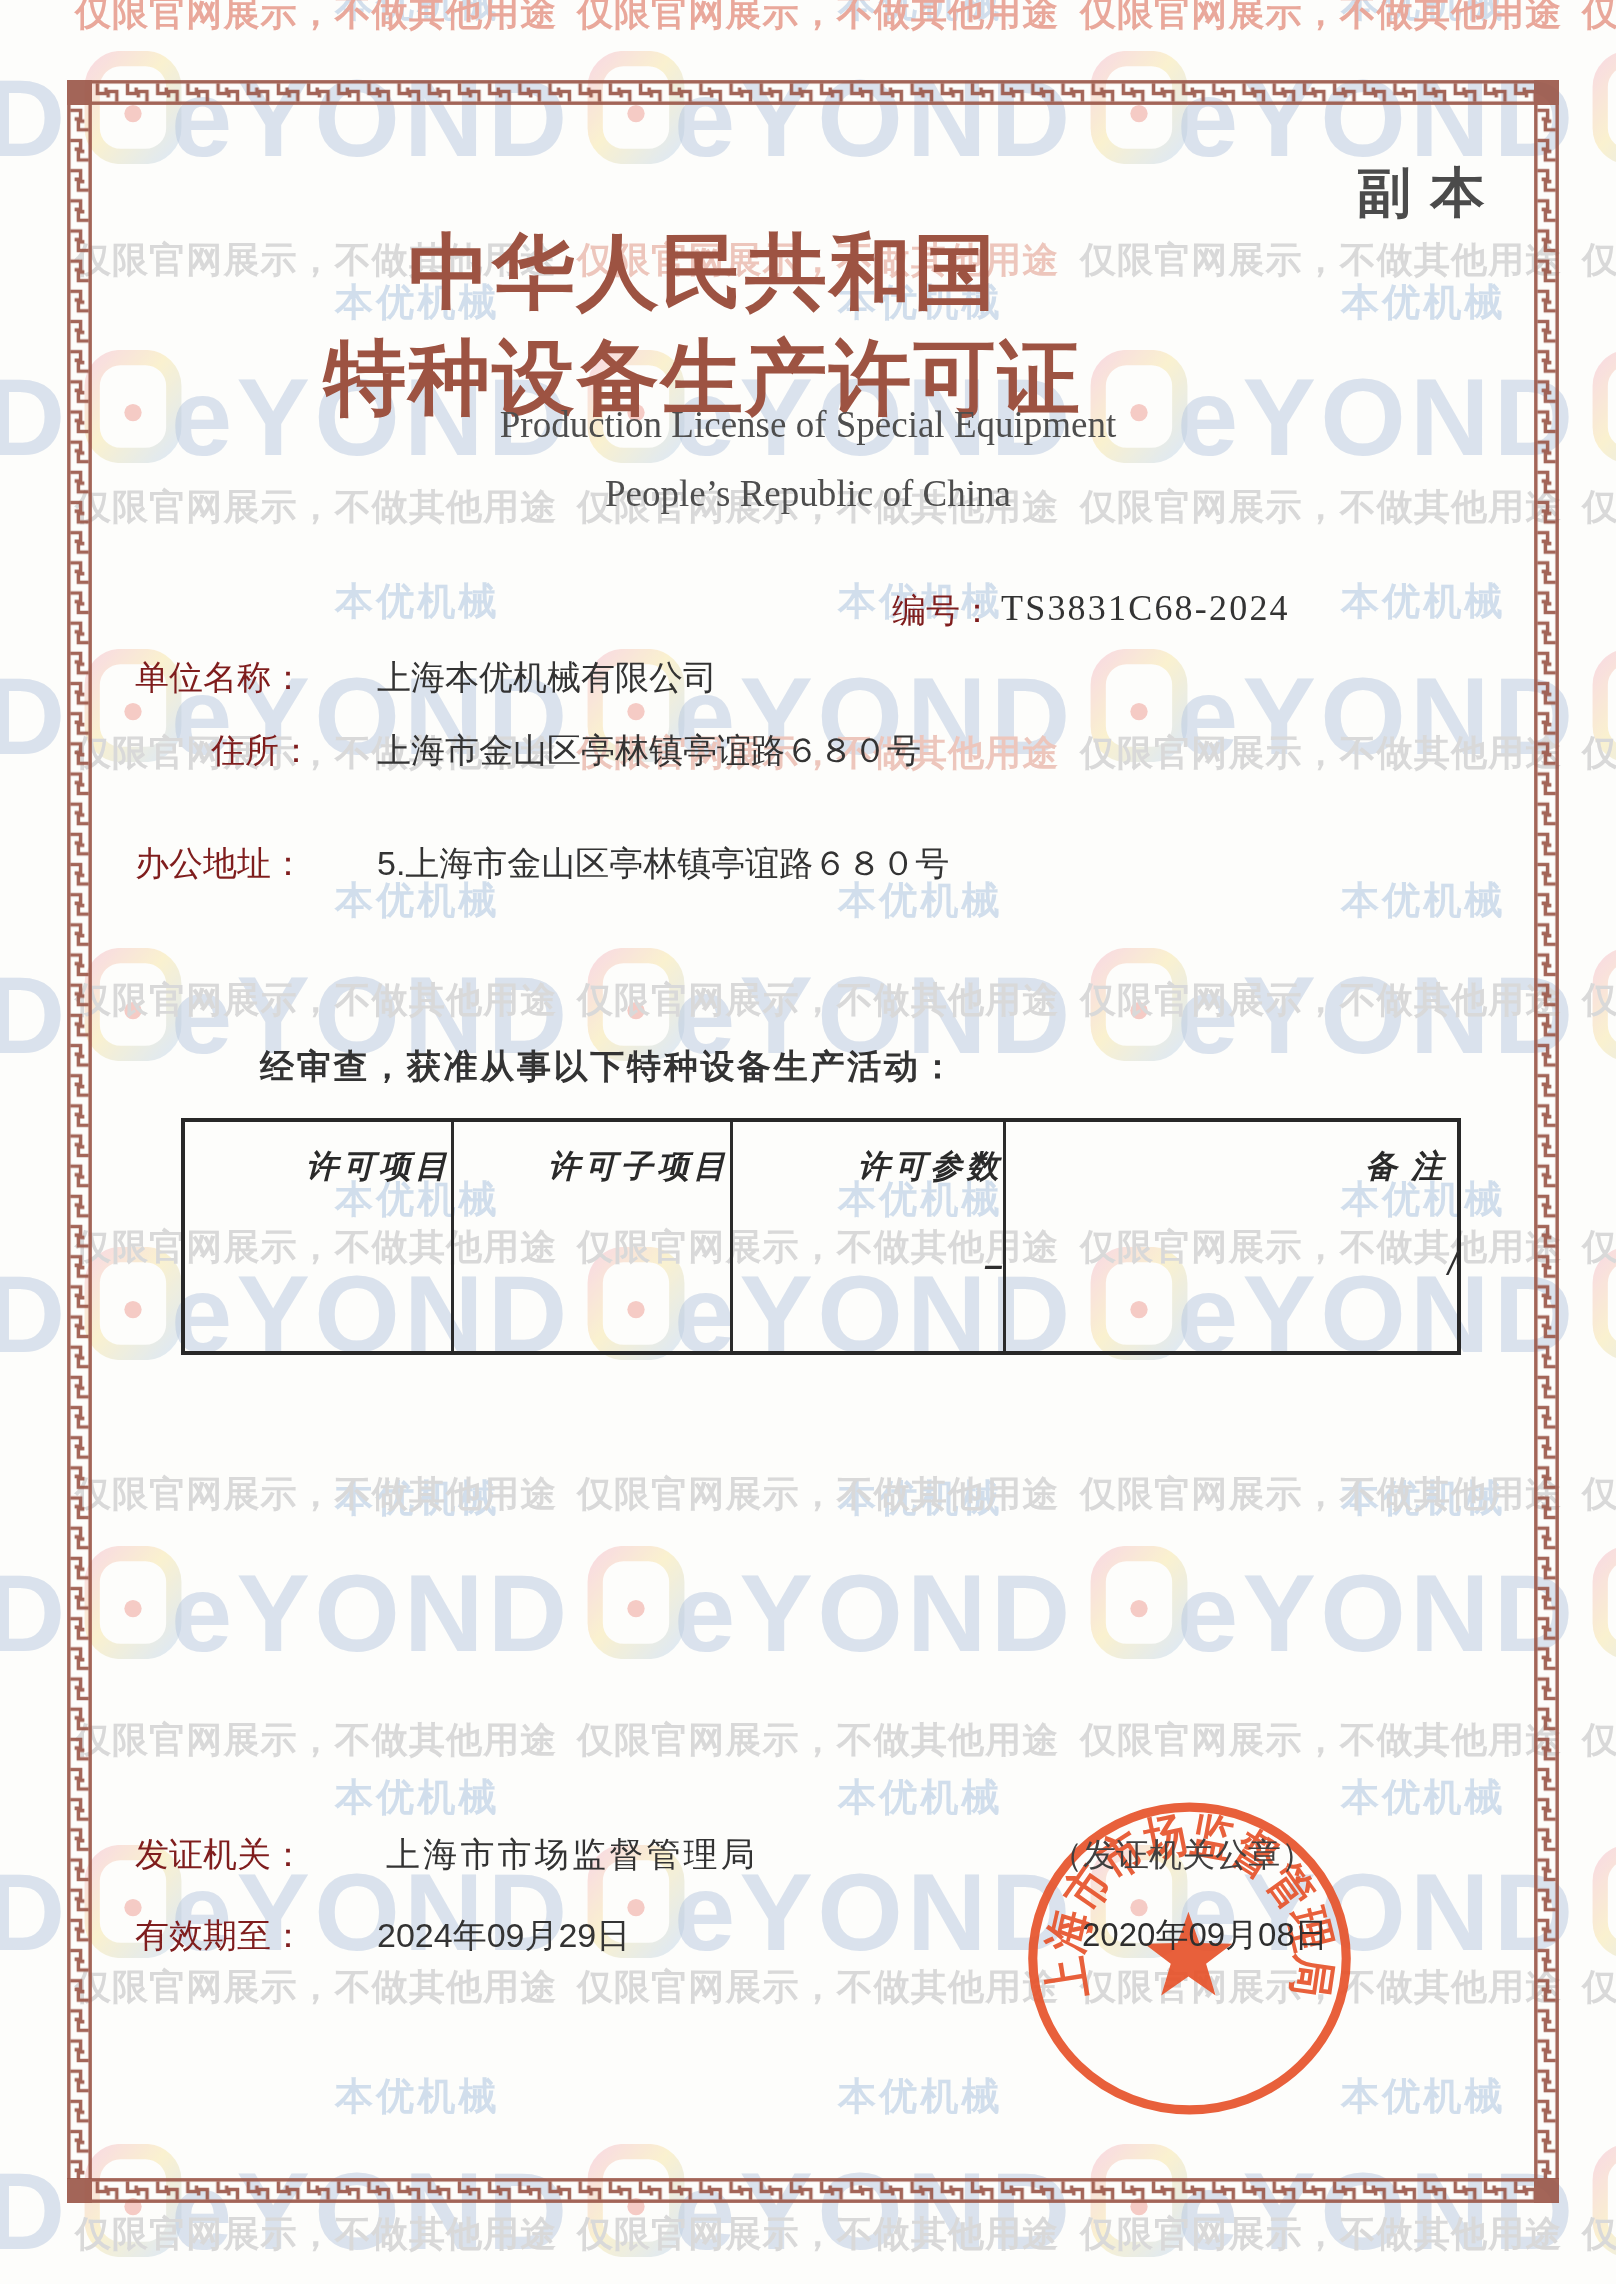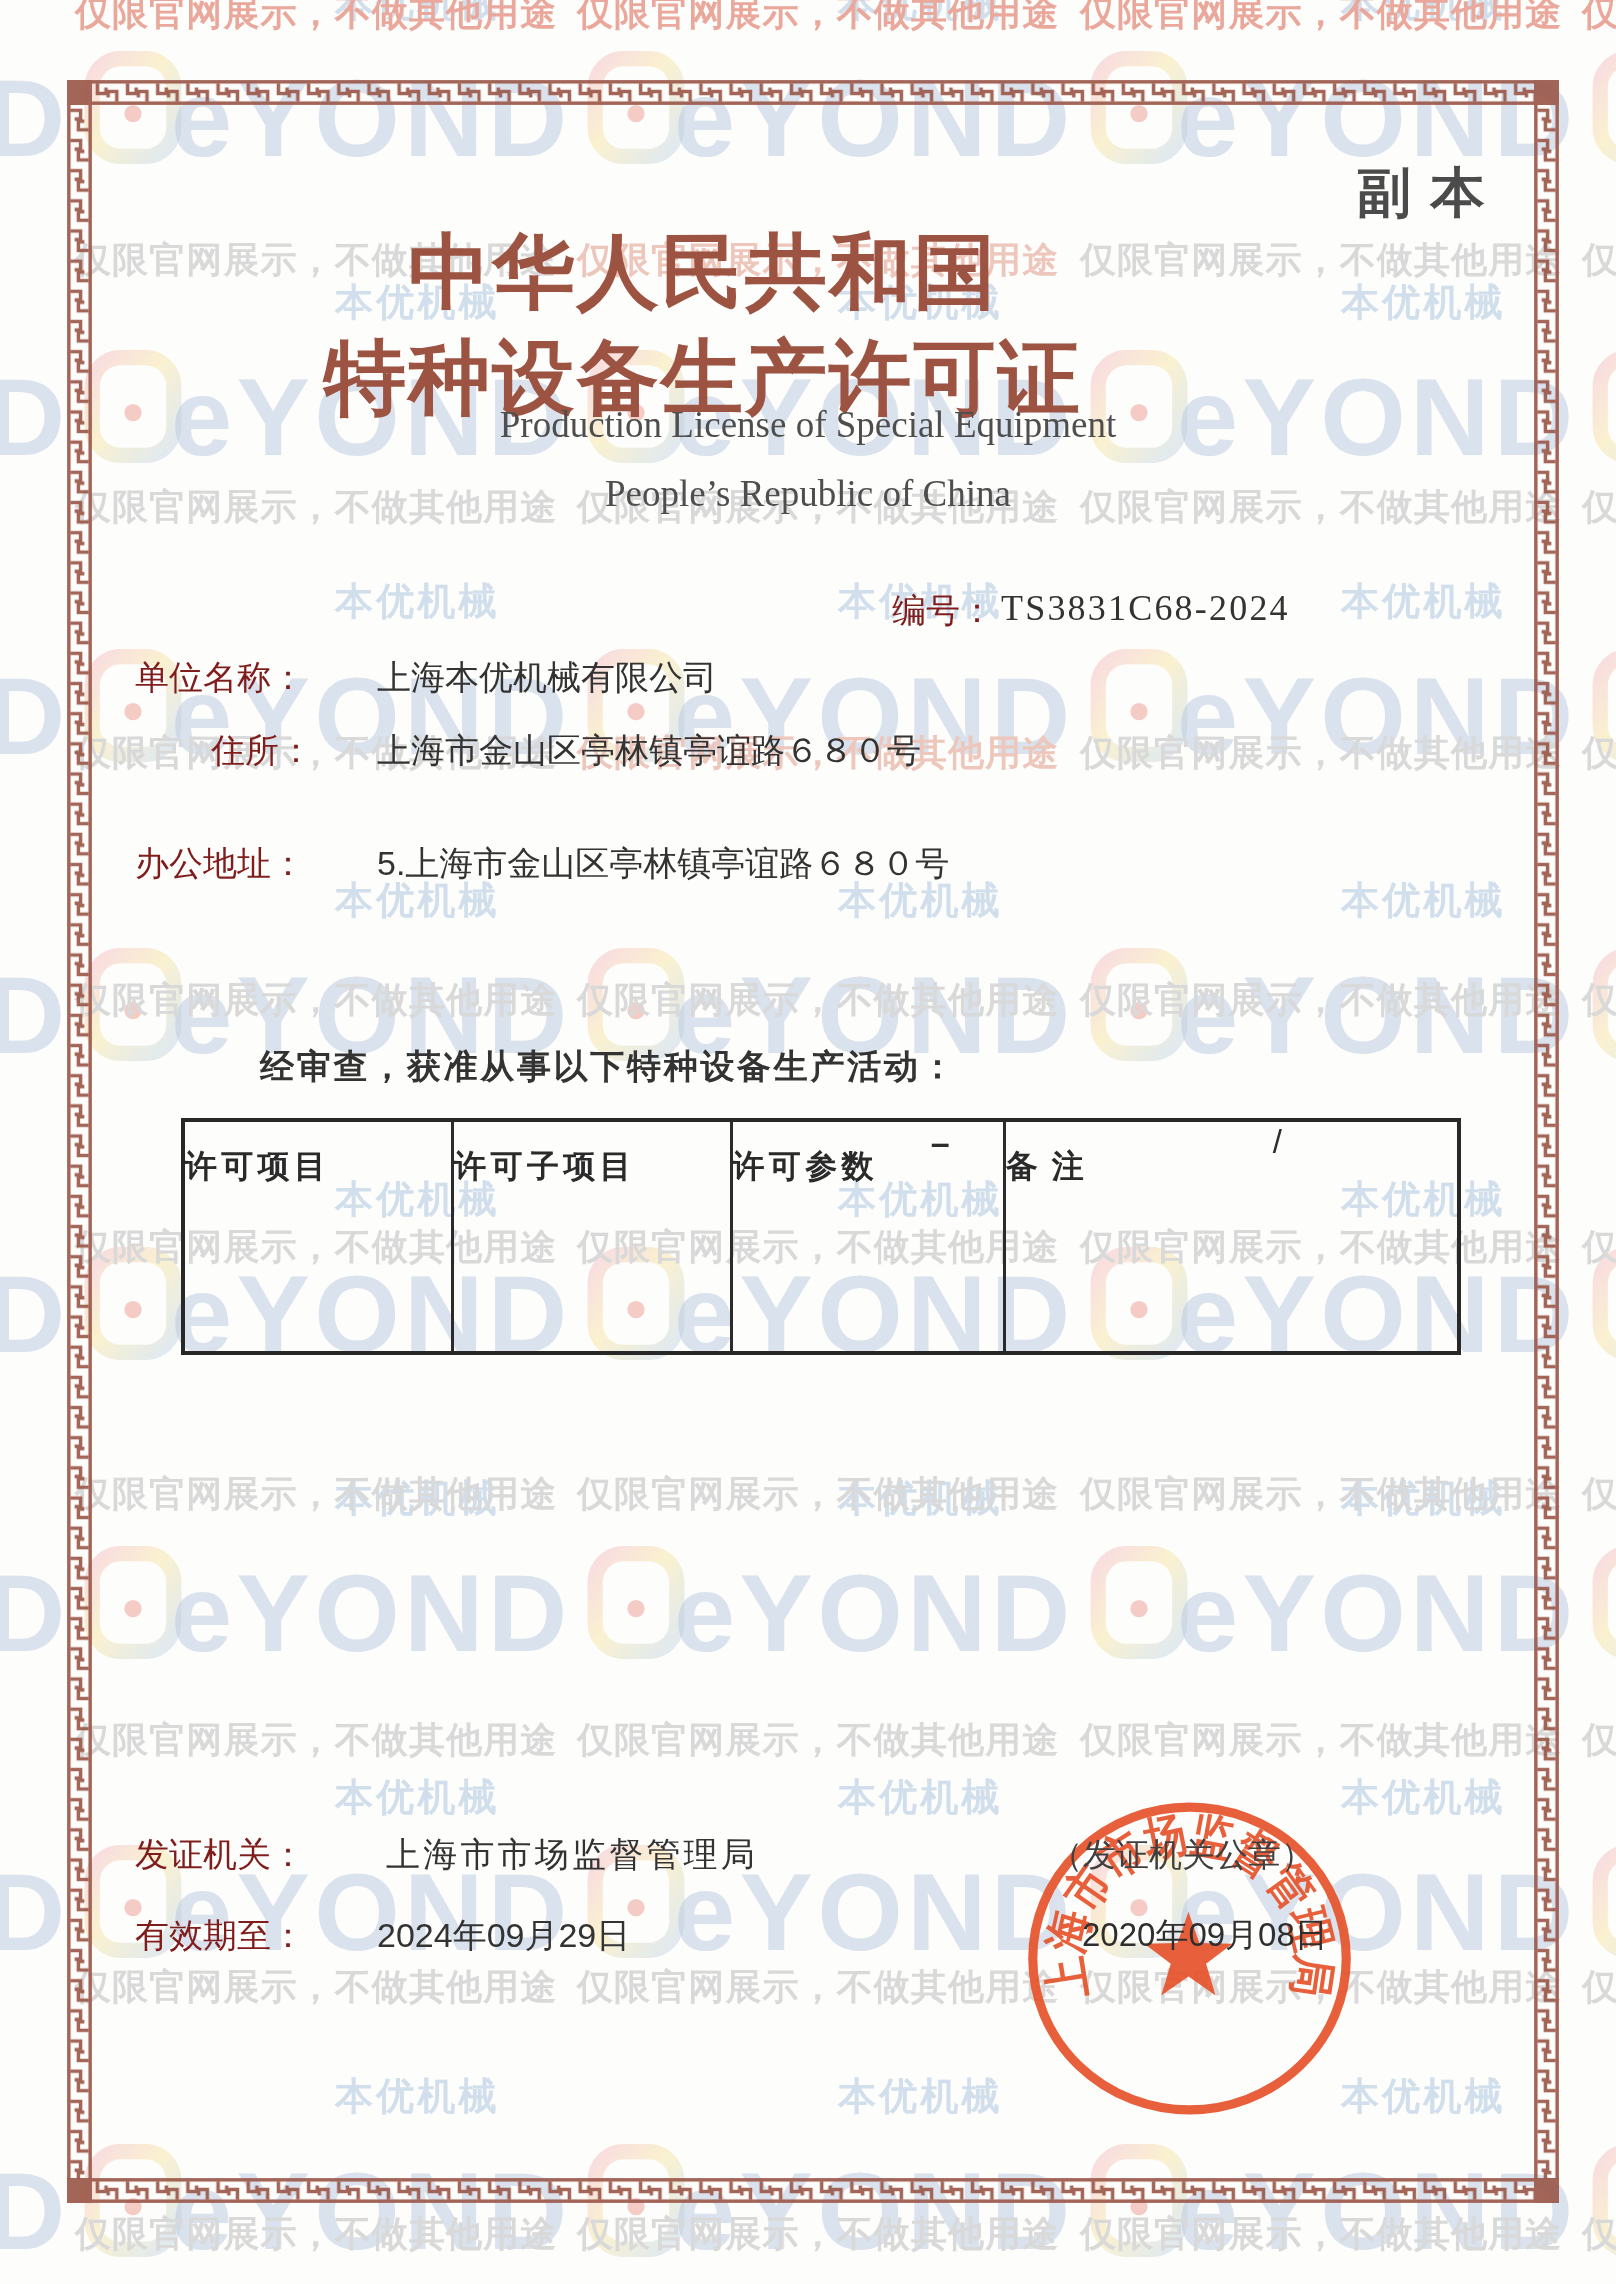--- a/index.html
+++ b/index.html
@@ -48,21 +48,21 @@
   #no-value{left:1001px;top:587px;font-family:"Liberation Serif", serif;
     font-size:36px;letter-spacing:2.2px;color:#333;}
   #f1-label{left:135px;top:655px;}  #f1-value{left:377px;top:655px;}
   #f2-label{left:211px;top:728px;}  #f2-value{left:377px;top:728px;}
   #f3-label{left:135px;top:841px;}  #f3-value{left:377px;top:841px;}
   #approval-line{left:260px;top:1044px;font-size:34px;letter-spacing:2.7px;
     font-weight:600;color:#333;white-space:nowrap;}
   
   #license-table{left:181px;top:1118px;width:1280px;height:237px;
     border:4.8px solid #282828;box-sizing:border-box;display:flex;}
-  .tcell{box-sizing:border-box;display:flex;flex-direction:row;align-items:flex-start;}
+  .tcell{box-sizing:border-box;display:flex;flex-direction:column;align-items:flex-end;font-style:italic;}
   .tcell.b{border-right:3.8px solid #2b2b2b;}
   .thead{margin-top:22.6px;height:43px;font-size:32px;font-weight:600;
     letter-spacing:4.3px;color:#2a2a2a;}
   .tbody{flex:1;display:flex;flex-direction:column;justify-content:center;
     align-items:center;font-size:33px;color:#2e2e2e;line-height:40px;
     text-align:center;padding-bottom:9.7px;}
   .dash{font-weight:700;font-size:34px;}
   
   #issuer-label{left:135px;top:1832px;}
   #issuer-value{left:386px;top:1832px;letter-spacing:3.2px;}

